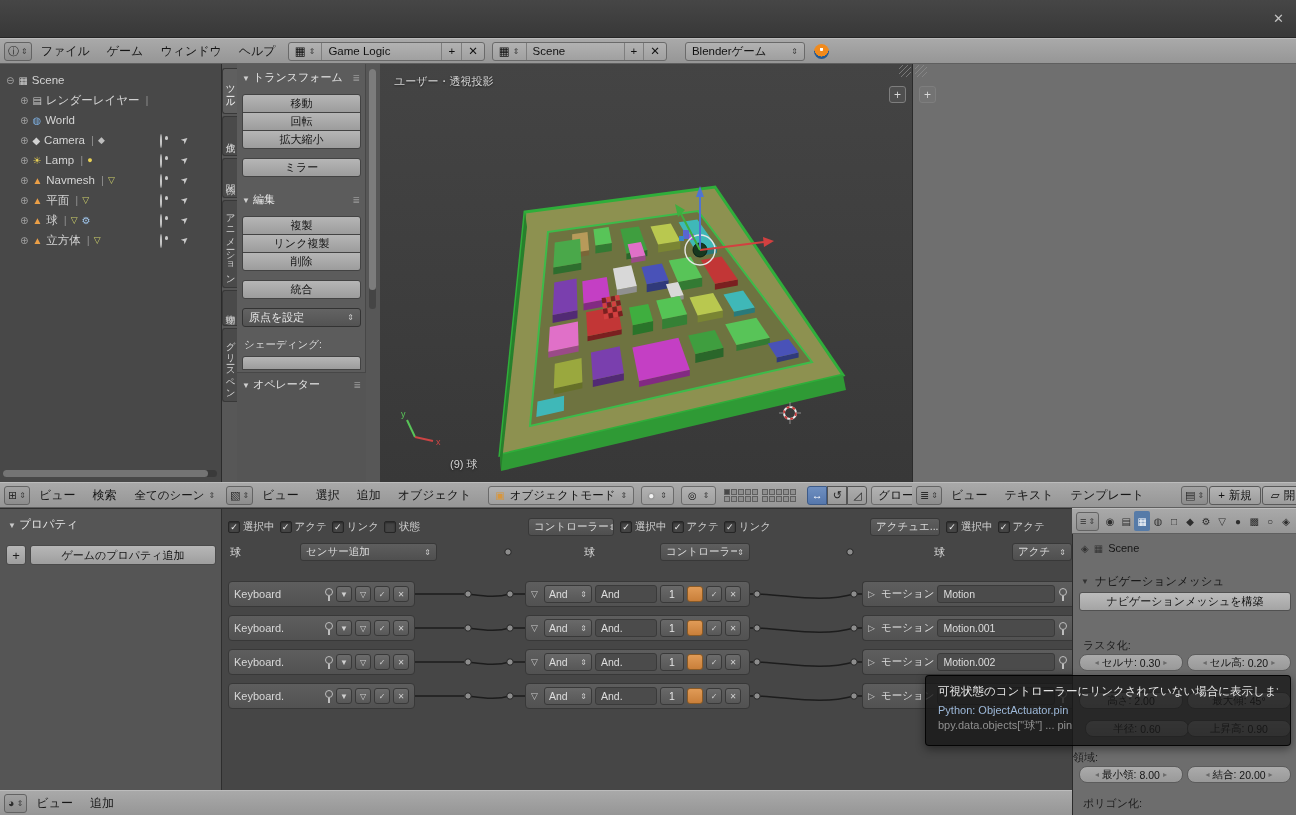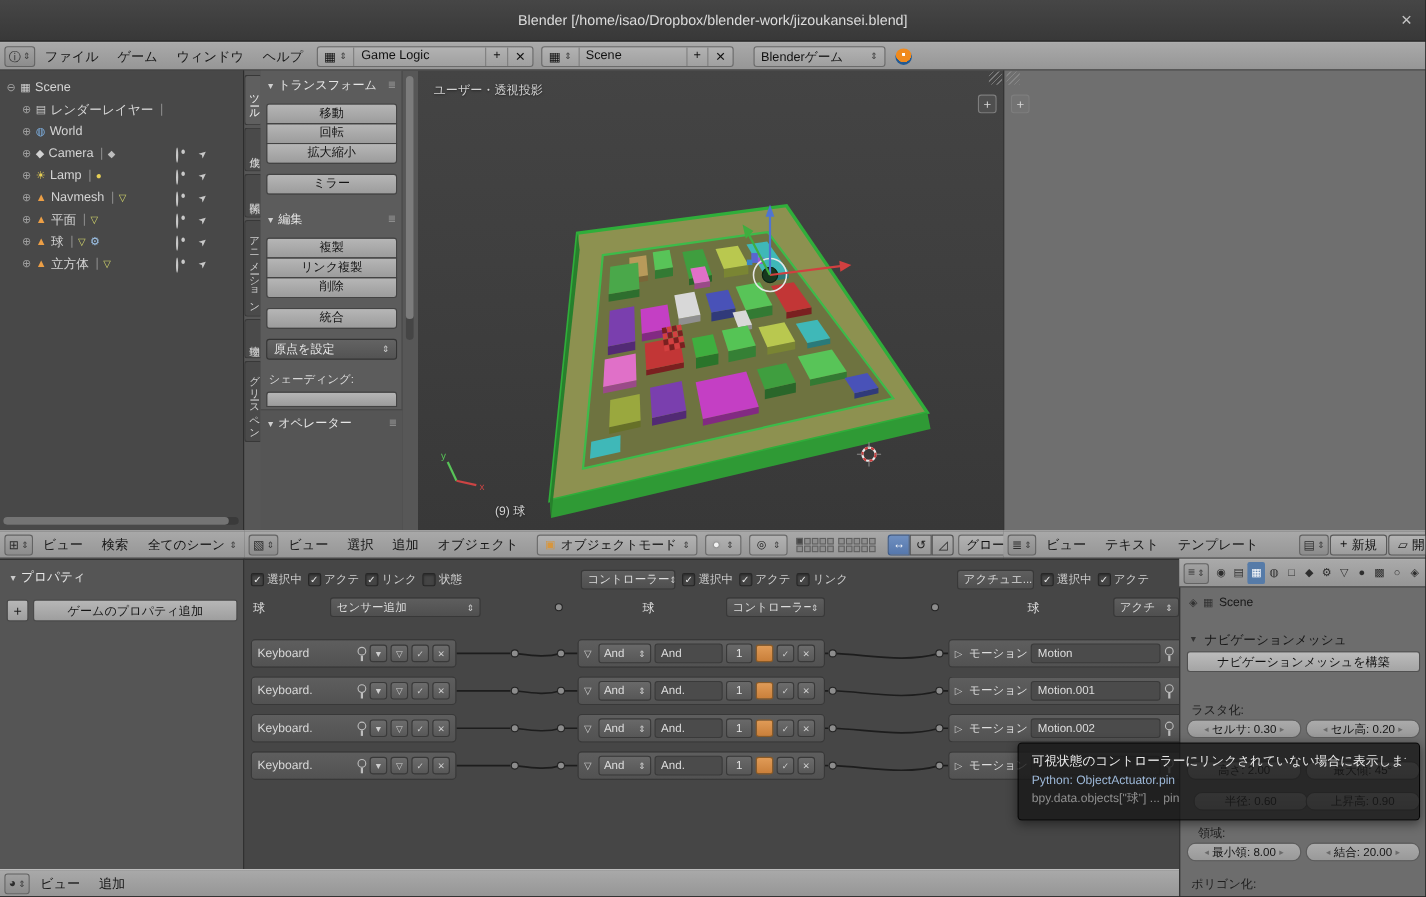--- a/index.html
+++ b/index.html
@@ -122,21 +122,20 @@
 .mbtn.first{border-radius:3px 0 0 3px;}
 .mbtn.last{border-radius:0 3px 3px 0;}
 .mbtn.active{background:linear-gradient(#6f8fc0,#5577ac);color:#fff;border-color:#3c5a88;}
 </style>
 </head>
 <body>
 
 <div id="app">
 
   <div class="titlebar">
-    <span class="title">Blender [/home/isao/Dropbox/blender-work/jizoukansei.blend]</span>
     <span class="title-close">✕</span>
   </div>
 
   <div class="hdr" id="info-header" style="left:0;top:38px;width:1296px;height:26px;">
     <span class="ed-chooser">
         <span>ⓘ</span>
         <span class="updn">⇕</span>
       </span>
     <span class="menu">ファイル</span>
     <span class="menu">ゲーム</span>
@@ -787,21 +786,21 @@
       <span>45°</span>
     </div>
     <div class="pfield" style="left:12px;top:186px;width:104px;">
       <span>半径:</span>
       <span>0.60</span>
     </div>
     <div class="pfield" style="left:114px;top:186px;width:104px;">
       <span>上昇高:</span>
       <span>0.90</span>
     </div>
-    <div class="plabel" style="left:16px;top:216px;">領域:</div>
+    <div class="plabel" style="left:0;top:216px;">領域:</div>
     <div class="pfield" style="left:6px;top:232px;width:104px;">
       <span class="arr">◂</span>
       <span>最小領:</span>
       <span>8.00</span>
       <span class="arr">▸</span>
     </div>
     <div class="pfield" style="left:114px;top:232px;width:104px;">
       <span class="arr">◂</span>
       <span>結合:</span>
       <span>20.00</span>

